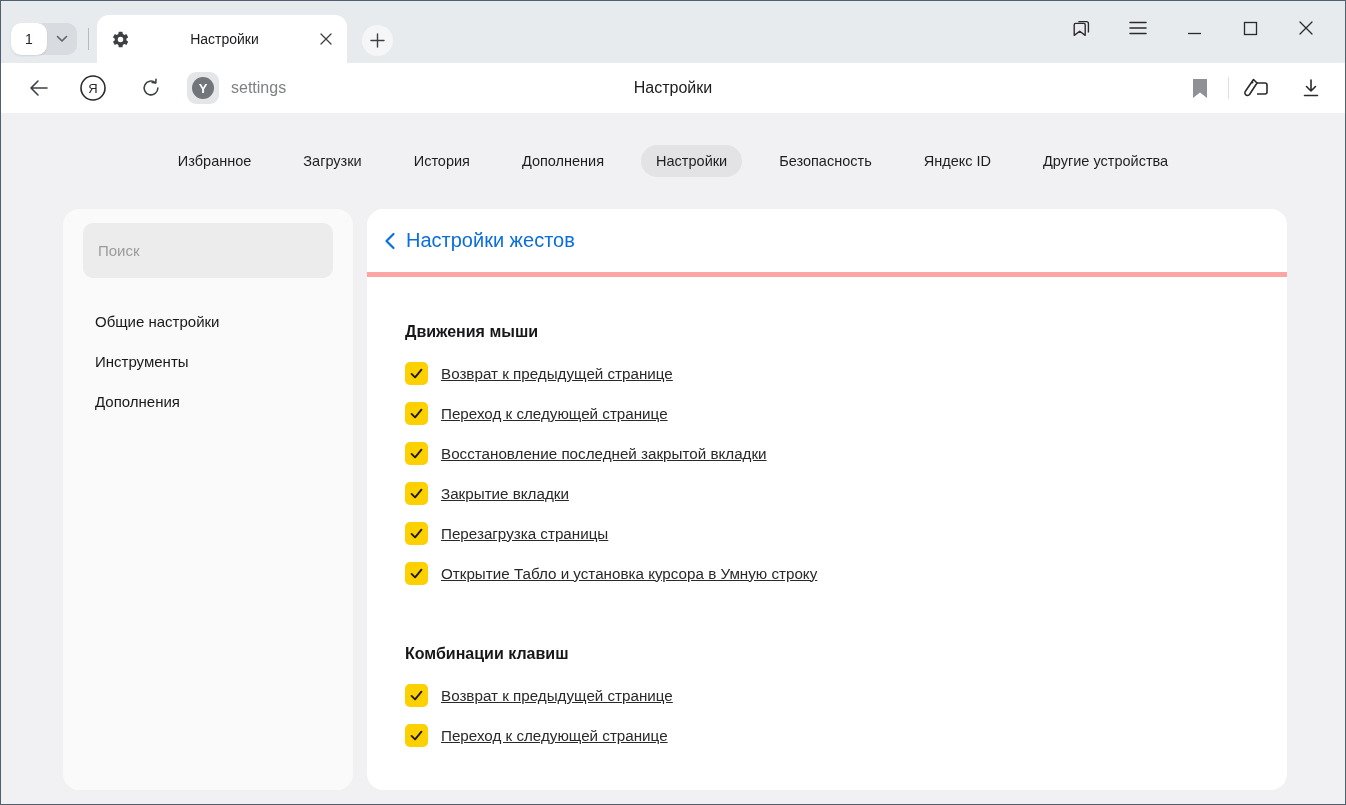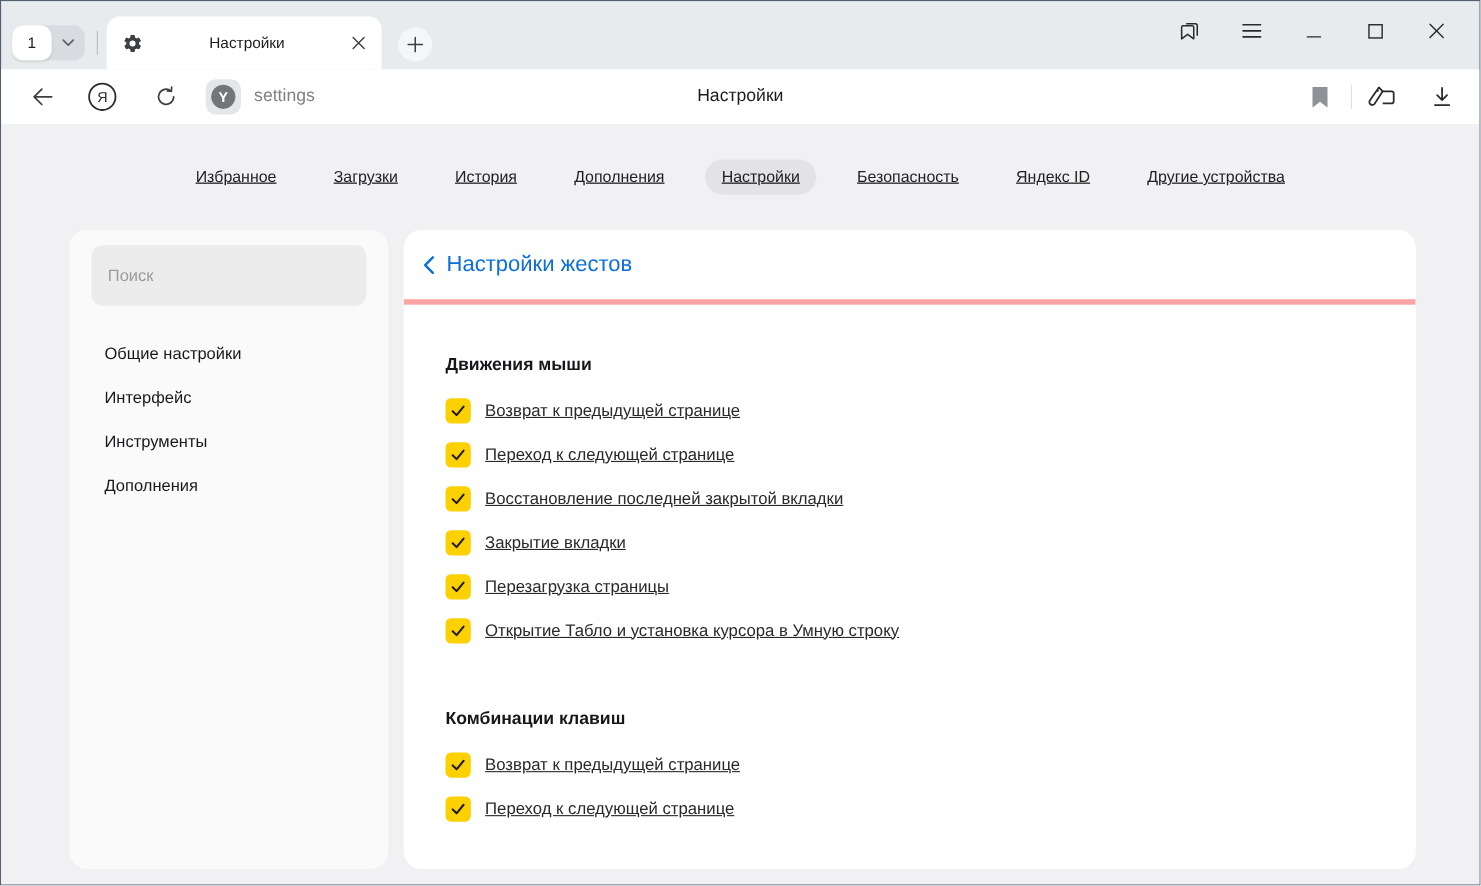--- a/index.html
+++ b/index.html
@@ -61,21 +61,21 @@
   .tb-center-title {
     position:absolute; left:0; right:0; text-align:center;
     font-size:16px; color:#1b1b1d; pointer-events:none;
   }
   .tb-right { position:absolute; right:16px; top:0; height:50px; display:flex; align-items:center; }
   .tb-right .icon-btn { width:36px; height:36px; }
   .tb-vdiv { width:1px; height:22px; background:#dcdee1; margin:0 10px; }
   .tb-download { margin-left:18px; }
   
   .content { flex:1; background:#f1f1f3; position:relative; }
-  .nav-tabs { position:absolute; top:32px; left:0; right:0; display:flex; justify-content:center; gap:22px;text-decoration:underline; }
+  .nav-tabs { position:absolute; top:32px; left:0; right:0; display:flex; justify-content:center; gap:22px; }
   .nav-tab {
     padding:8px 15px; border-radius:17px; font-size:14.5px; color:#1e1e20;
     white-space:nowrap; cursor:pointer;
   }
   .nav-tab.active { background:#e3e3e6; }
   .sidebar-card {
     position:absolute; left:62px; top:96px; width:290px; bottom:14px;
     background:#fafafa; border-radius:16px;
   }
   .search-input {
@@ -232,21 +232,20 @@
       <span class="nav-tab active">Настройки</span>
       <span class="nav-tab">Безопасность</span>
       <span class="nav-tab">Яндекс ID</span>
       <span class="nav-tab">Другие устройства</span>
     </div>
 
     <div class="sidebar-card">
       <input class="search-input" type="text" placeholder="Поиск" style="">
       <div class="side-items">
         <div class="side-item">Общие настройки</div>
-        <div class="side-item">Интерфейс</div>
         <div class="side-item">Инструменты</div>
         <div class="side-item">Дополнения</div>
       </div>
     </div>
 
     <div class="main-card">
       <div class="main-header">
         <span class="back-chevron">
           <svg width="12" height="18" viewBox="0 0 12 18">
               <polyline points="9.5,2 2.5,9 9.5,16" fill="none" stroke="#0a6edc" stroke-width="2.2" stroke-linecap="round" stroke-linejoin="round"></polyline>

